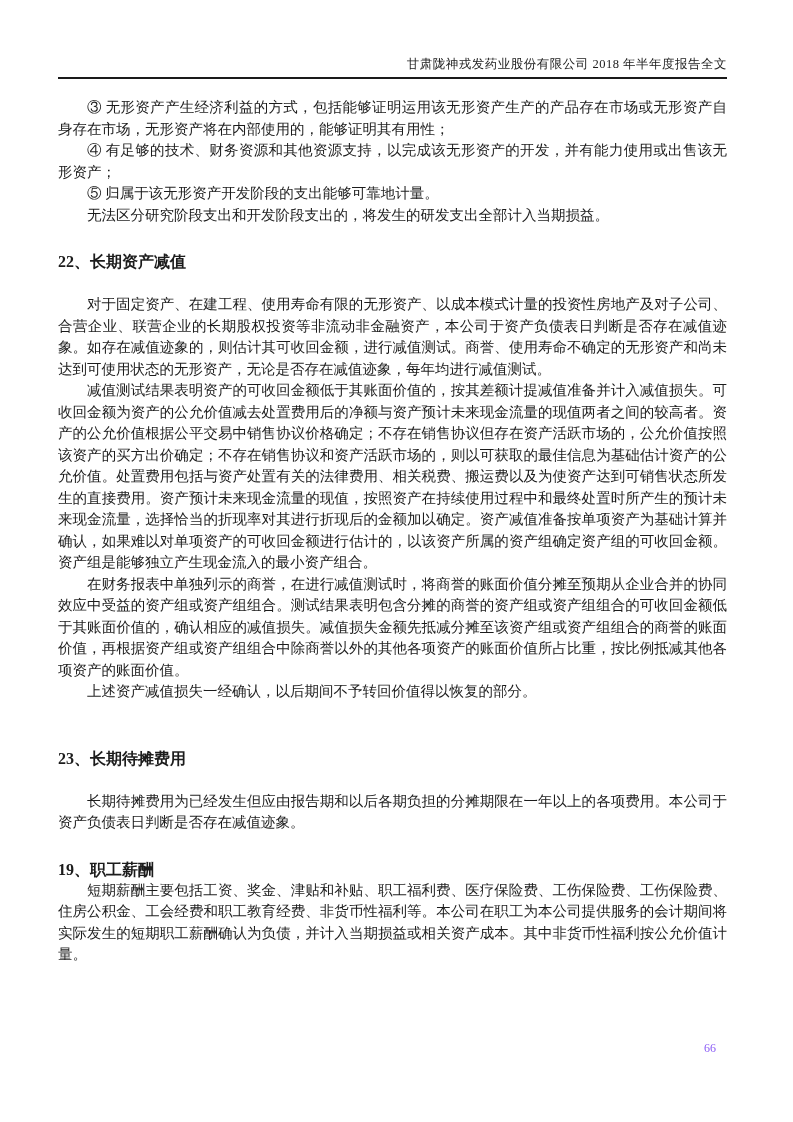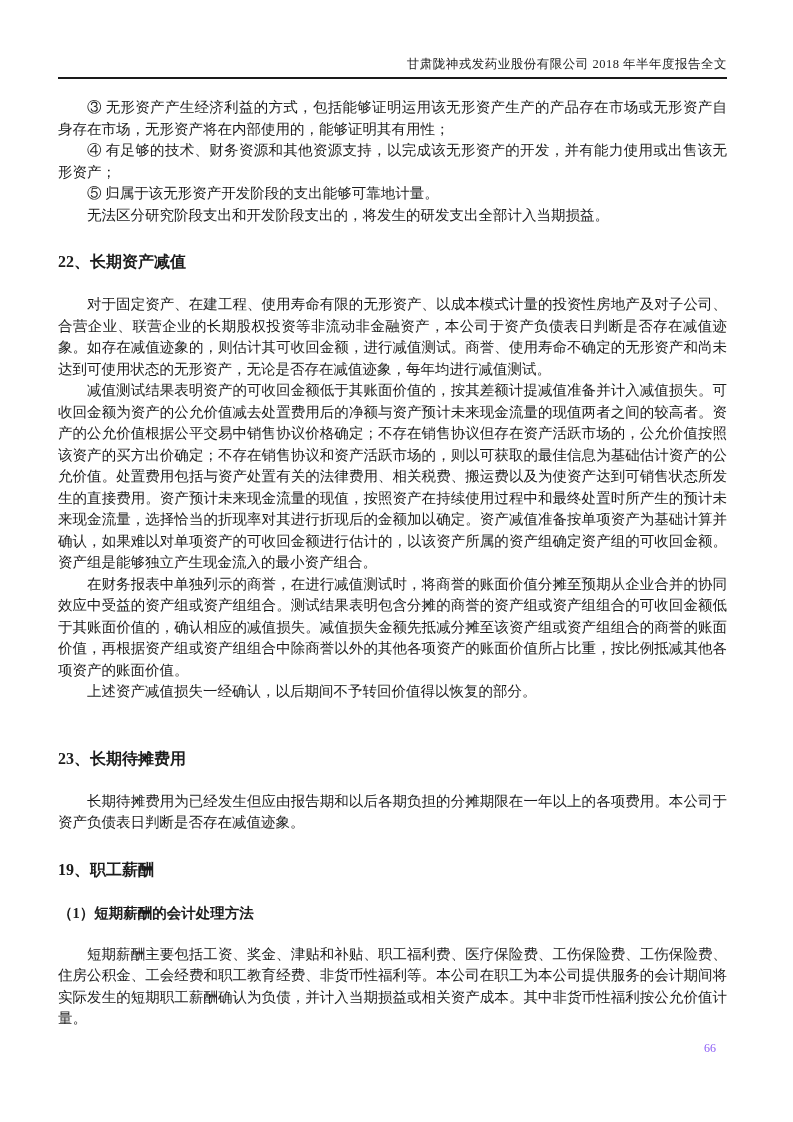--- a/index.html
+++ b/index.html
@@ -79,20 +79,19 @@
     <h2 class="section-heading">22、长期资产减值</h2>
     <p class="para">对于固定资产、在建工程、使用寿命有限的无形资产、以成本模式计量的投资性房地产及对子公司、合营企业、联营企业的长期股权投资等非流动非金融资产，本公司于资产负债表日判断是否存在减值迹象。如存在减值迹象的，则估计其可收回金额，进行减值测试。商誉、使用寿命不确定的无形资产和尚未达到可使用状态的无形资产，无论是否存在减值迹象，每年均进行减值测试。</p>
     <p class="para">减值测试结果表明资产的可收回金额低于其账面价值的，按其差额计提减值准备并计入减值损失。可收回金额为资产的公允价值减去处置费用后的净额与资产预计未来现金流量的现值两者之间的较高者。资产的公允价值根据公平交易中销售协议价格确定；不存在销售协议但存在资产活跃市场的，公允价值按照该资产的买方出价确定；不存在销售协议和资产活跃市场的，则以可获取的最佳信息为基础估计资产的公允价值。处置费用包括与资产处置有关的法律费用、相关税费、搬运费以及为使资产达到可销售状态所发生的直接费用。资产预计未来现金流量的现值，按照资产在持续使用过程中和最终处置时所产生的预计未来现金流量，选择恰当的折现率对其进行折现后的金额加以确定。资产减值准备按单项资产为基础计算并确认，如果难以对单项资产的可收回金额进行估计的，以该资产所属的资产组确定资产组的可收回金额。资产组是能够独立产生现金流入的最小资产组合。</p>
     <p class="para">在财务报表中单独列示的商誉，在进行减值测试时，将商誉的账面价值分摊至预期从企业合并的协同效应中受益的资产组或资产组组合。测试结果表明包含分摊的商誉的资产组或资产组组合的可收回金额低于其账面价值的，确认相应的减值损失。减值损失金额先抵减分摊至该资产组或资产组组合的商誉的账面价值，再根据资产组或资产组组合中除商誉以外的其他各项资产的账面价值所占比重，按比例抵减其他各项资产的账面价值。</p>
     <p class="para">上述资产减值损失一经确认，以后期间不予转回价值得以恢复的部分。</p>
 
     <h2 class="section-heading gap-large">23、长期待摊费用</h2>
     <p class="para">长期待摊费用为已经发生但应由报告期和以后各期负担的分摊期限在一年以上的各项费用。本公司于资产负债表日判断是否存在减值迹象。</p>
 
     <h2 class="section-heading tight">19、职工薪酬</h2>
-    <h3 class="sub-heading">（1）短期薪酬的会计处理方法</h3>
     <p class="para">短期薪酬主要包括工资、奖金、津贴和补贴、职工福利费、医疗保险费、工伤保险费、工伤保险费、住房公积金、工会经费和职工教育经费、非货币性福利等。本公司在职工为本公司提供服务的会计期间将实际发生的短期职工薪酬确认为负债，并计入当期损益或相关资产成本。其中非货币性福利按公允价值计量。</p>
 
   </div>
 
   <div class="page-number">66</div>
 
 </div>
 
 </body></html>

